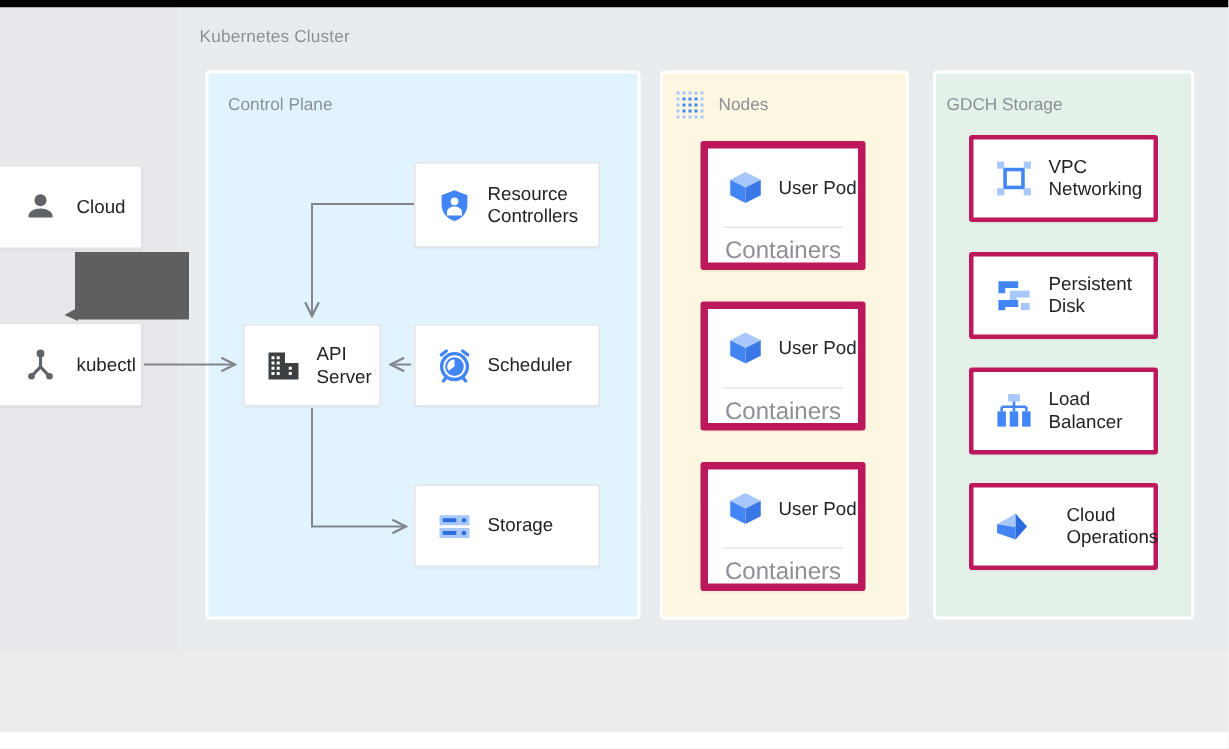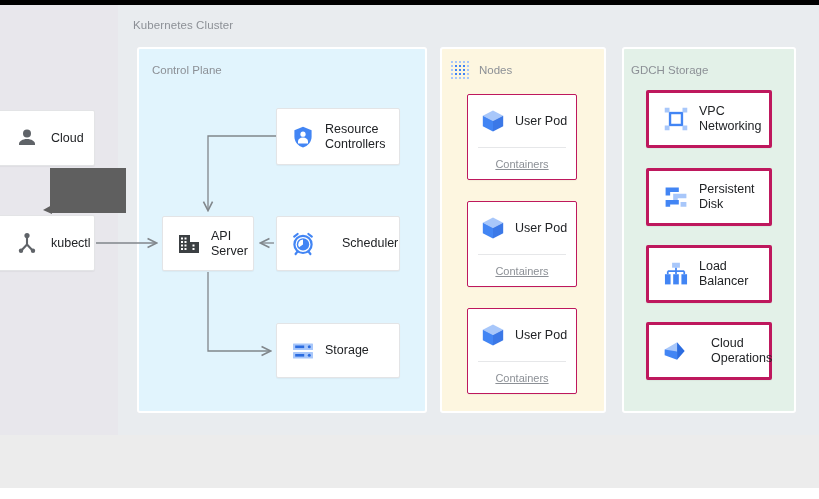--- a/index.html
+++ b/index.html
@@ -76,46 +76,46 @@
   }
 
   
   #card-user    { left: -10px; top: 110px; width: 105px; height: 56px; }
   #card-kubectl { left: -10px; top: 215px; width: 105px; height: 56px; }
   #card-user .ic, #card-kubectl .ic { width: 28px; height: 28px; margin-left: 22px; margin-right: 10px; }
 
   
   #card-resctl  { left: 276px; top: 108px; width: 124px; height: 57px; }
   #card-api     { left: 162px; top: 216px; width: 92px;  height: 55px; }
-  #card-sched   { left: 276px; top: 216px; width: 124px; height: 55px; gap: 17px; }
+  #card-sched   { left: 276px; top: 216px; width: 124px; height: 55px; }
   #card-storage { left: 276px; top: 323px; width: 124px; height: 55px; }
   #card-resctl .ic, #card-api .ic, #card-sched .ic, #card-storage .ic {
     width: 24px; height: 24px; margin-left: 14px; margin-right: 10px;
   }
 
   
   .pod {
     position: absolute;
     background: #ffffff;
-    border: 1px solid #be185d;
+    border: 5px solid #be185d;
     border-radius: 2px;
     box-shadow: 0 1px 1px rgba(0,0,0,0.04);
   }
   #pod-1 { left: 467px; top: 94px;  width: 110px; height: 86px; }
   #pod-2 { left: 467px; top: 201px; width: 110px; height: 86px; }
   #pod-3 { left: 467px; top: 308px; width: 110px; height: 86px; }
   .pod-head {
     height: 52px; display: flex; align-items: center;
   }
   .pod-head .ic { width: 26px; height: 26px; margin-left: 12px; margin-right: 9px; }
   .pod-head .lbl { font-size: 12.5px; color: #212326; }
   .pod-div { height: 1px; background: #e6e7e9; margin: 0 10px; }
   .pod-foot {
     height: 32px; display: flex; align-items: center; justify-content: center;
-    font-size: 11px; color: #8c9096; text-decoration: underline;
+    font-size: 16px; color: #8c9096;
   }
 
   
   .svc {
     position: absolute;
     background: #ffffff;
     border: 3px solid #be185d;
     border-radius: 2px;
     display: flex; align-items: center;
     box-shadow: 0 1px 1px rgba(0,0,0,0.04);

